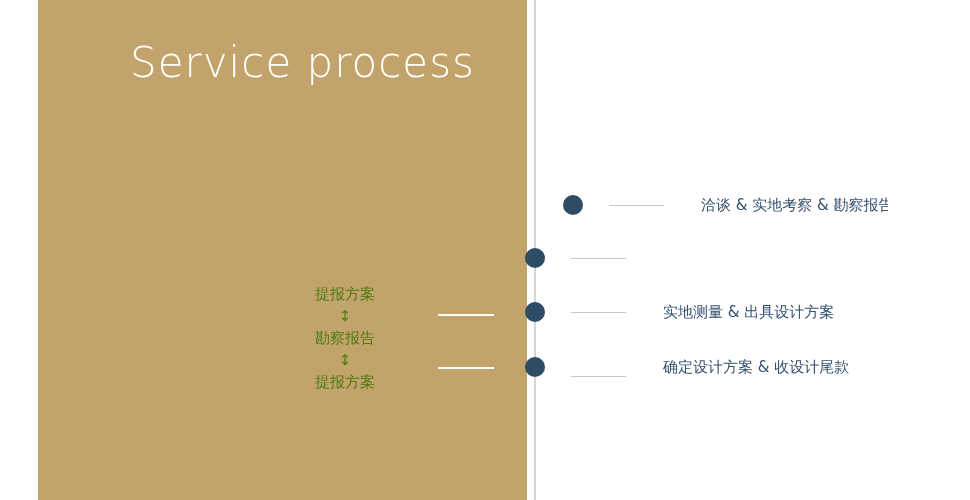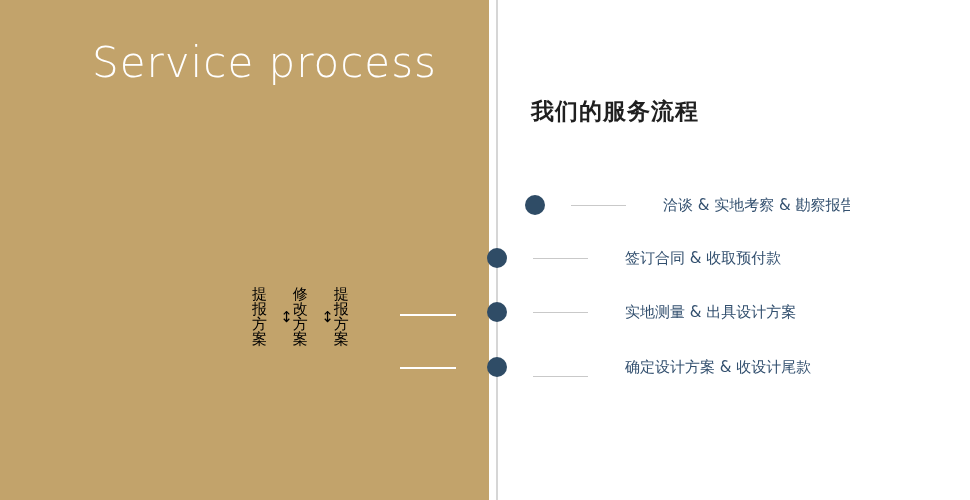--- a/index.html
+++ b/index.html
@@ -7,20 +7,21 @@
     padding: 0;
     background: #ffffff;
     font-family: "DejaVu Sans", "Liberation Sans", sans-serif;
   }
   .slide {
     position: relative;
     width: 850px;
     height: 500px;
     background: #ffffff;
     overflow: hidden;
+    margin-left: 38px;
   }
 
   
   .left-panel {
     position: absolute;
     left: 0;
     top: 0;
     width: 489px;
     height: 500px;
     background: #c2a36b;
@@ -47,22 +48,23 @@
     letter-spacing: 1px;
   }
 
   
   .left-flow {
     position: absolute;
     left: 252px;
     top: 284px;
     width: 110px;
     display: flex;
+    flex-direction: column;
     align-items: center;
-    color: #000000;
+    color: #4d7c0f;
     font-size: 15px;
     line-height: 1;
   }
   .left-flow .flow-step {
     padding: 3px 0;
   }
   .left-flow .flow-arrow {
     font-size: 15px;
     padding: 4px 0;
   }
@@ -130,40 +132,38 @@
 
   <div class="left-panel"></div>
 
   <div class="divider-line"></div>
 
   <div class="service-title">Service process</div>
 
   <div class="left-flow">
     <div class="flow-step">提报方案</div>
     <div class="flow-arrow">↕</div>
-    <div class="flow-step">修改方案</div>
+    <div class="flow-step">勘察报告</div>
     <div class="flow-arrow">↕</div>
     <div class="flow-step">提报方案</div>
   </div>
 
   <div class="connector-line c1"></div>
   <div class="connector-line c2"></div>
 
-  <div class="right-heading">我们的服务流程</div>
 
   <div class="timeline-row r1">
     <div class="dot"></div>
     <div class="tick-line"></div>
     <div class="step-text">洽谈 &amp; 实地考察 &amp; 勘察报告</div>
   </div>
 
   <div class="timeline-row r2">
     <div class="dot"></div>
     <div class="tick-line"></div>
-    <div class="step-text">签订合同 &amp; 收取预付款</div>
   </div>
 
   <div class="timeline-row r3">
     <div class="dot"></div>
     <div class="tick-line"></div>
     <div class="step-text">实地测量 &amp; 出具设计方案</div>
   </div>
 
   <div class="timeline-row r4">
     <div class="dot"></div>

